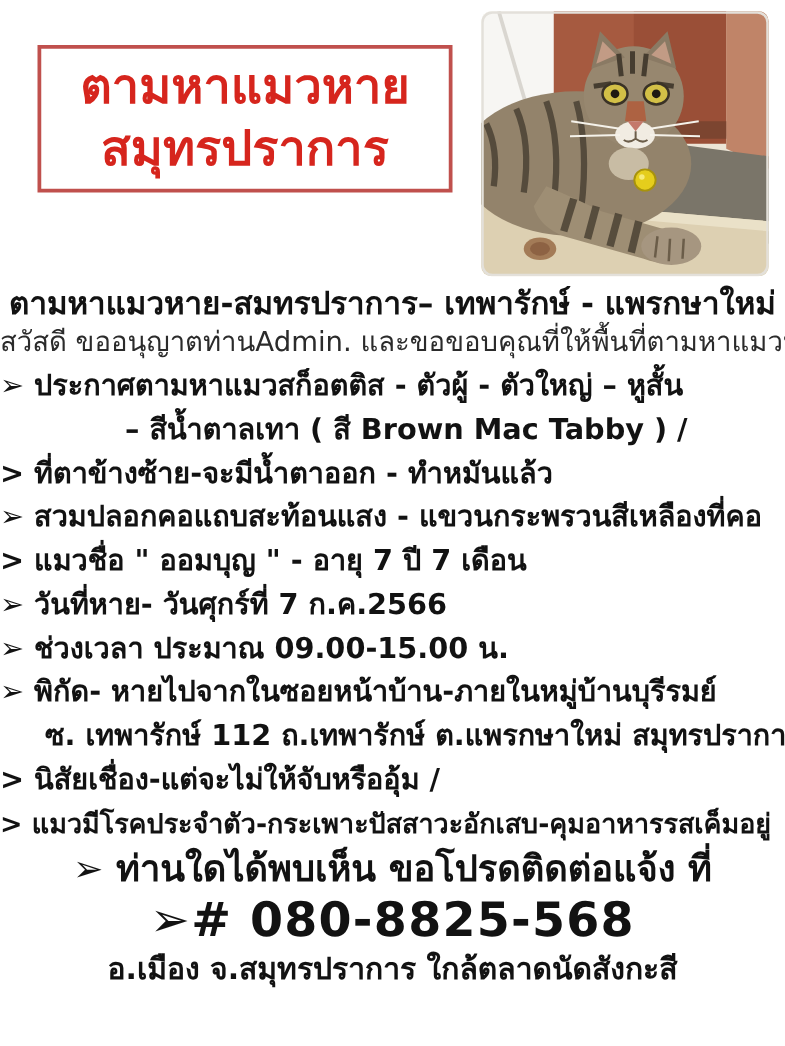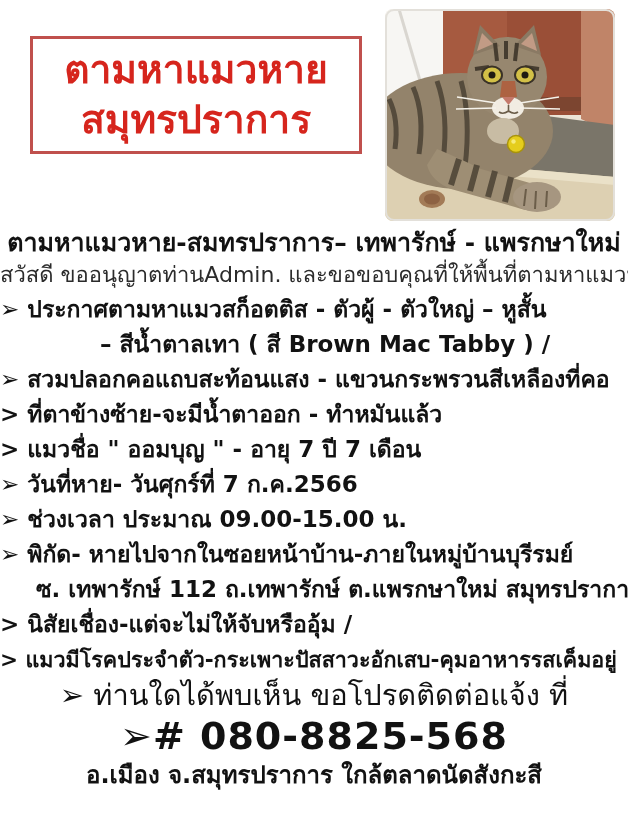--- a/index.html
+++ b/index.html
@@ -43,21 +43,21 @@
     text-align:center;font-weight:400;font-size:22px;line-height:34px;color:#2b2b2b;white-space:nowrap;
   }
   .item{
     font-weight:700;font-size:23px;line-height:35px;
     padding-left:0;white-space:nowrap;
   }
   .indent-color{padding-left:100px;}
   .indent-address{padding-left:36px;}
   .small{font-size:21.5px;}
   .contact-heading{
-    text-align:center;font-weight:400;font-size:29px;line-height:37px;white-space:nowrap;
+    text-align:center;font-weight:700;font-size:29px;line-height:37px;white-space:nowrap;
   }
   .phone{
     text-align:center;font-weight:700;font-size:38px;line-height:45px;letter-spacing:1px;white-space:nowrap;
   }
   .footer-line{
     text-align:center;font-weight:700;font-size:24px;line-height:33px;white-space:nowrap;
   }
 </style>
 </head>
 <body>
@@ -169,22 +169,22 @@
       <rect x="1" y="1" width="228" height="210" rx="8" fill="none" stroke="#e3e0da" stroke-width="2"></rect>
     </svg>
   </div>
 
   <div class="content">
     <div class="headline">ตามหาแมวหาย-สมทรปราการ– เทพารักษ์ - แพรกษาใหม่</div>
     <div class="greeting">สวัสดี ขออนุญาตท่านAdmin. และขอขอบคุณที่ให้พื้นที่ตามหาแมวหาย</div>
 
     <div class="item">➢ ประกาศตามหาแมวสก็อตติส - ตัวผู้ - ตัวใหญ่ – หูสั้น</div>
     <div class="item indent-color">– สีน้ำตาลเทา ( สี Brown Mac Tabby ) /</div>
+    <div class="item">&gt; ที่ตาข้างซ้าย-จะมีน้ำตาออก - ทำหมันแล้ว</div>
     <div class="item">➢ สวมปลอกคอแถบสะท้อนแสง - แขวนกระพรวนสีเหลืองที่คอ</div>
-    <div class="item">&gt; ที่ตาข้างซ้าย-จะมีน้ำตาออก - ทำหมันแล้ว</div>
     <div class="item">&gt; แมวชื่อ " ออมบุญ " - อายุ 7 ปี 7 เดือน</div>
     <div class="item">➢ วันที่หาย- วันศุกร์ที่ 7 ก.ค.2566</div>
     <div class="item">➢ ช่วงเวลา ประมาณ 09.00-15.00 น.</div>
     <div class="item">➢ พิกัด- หายไปจากในซอยหน้าบ้าน-ภายในหมู่บ้านบุรีรมย์</div>
     <div class="item indent-address">ซ. เทพารักษ์ 112  ถ.เทพารักษ์ ต.แพรกษาใหม่ สมุทรปราการ</div>
     <div class="item">&gt; นิสัยเชื่อง-แต่จะไม่ให้จับหรืออุ้ม /</div>
     <div class="item small">&gt; แมวมีโรคประจำตัว-กระเพาะปัสสาวะอักเสบ-คุมอาหารรสเค็มอยู่</div>
 
     <div class="contact-heading">➢ ท่านใดได้พบเห็น ขอโปรดติดต่อแจ้ง ที่</div>
     <div class="phone">➢# 080-8825-568</div>

